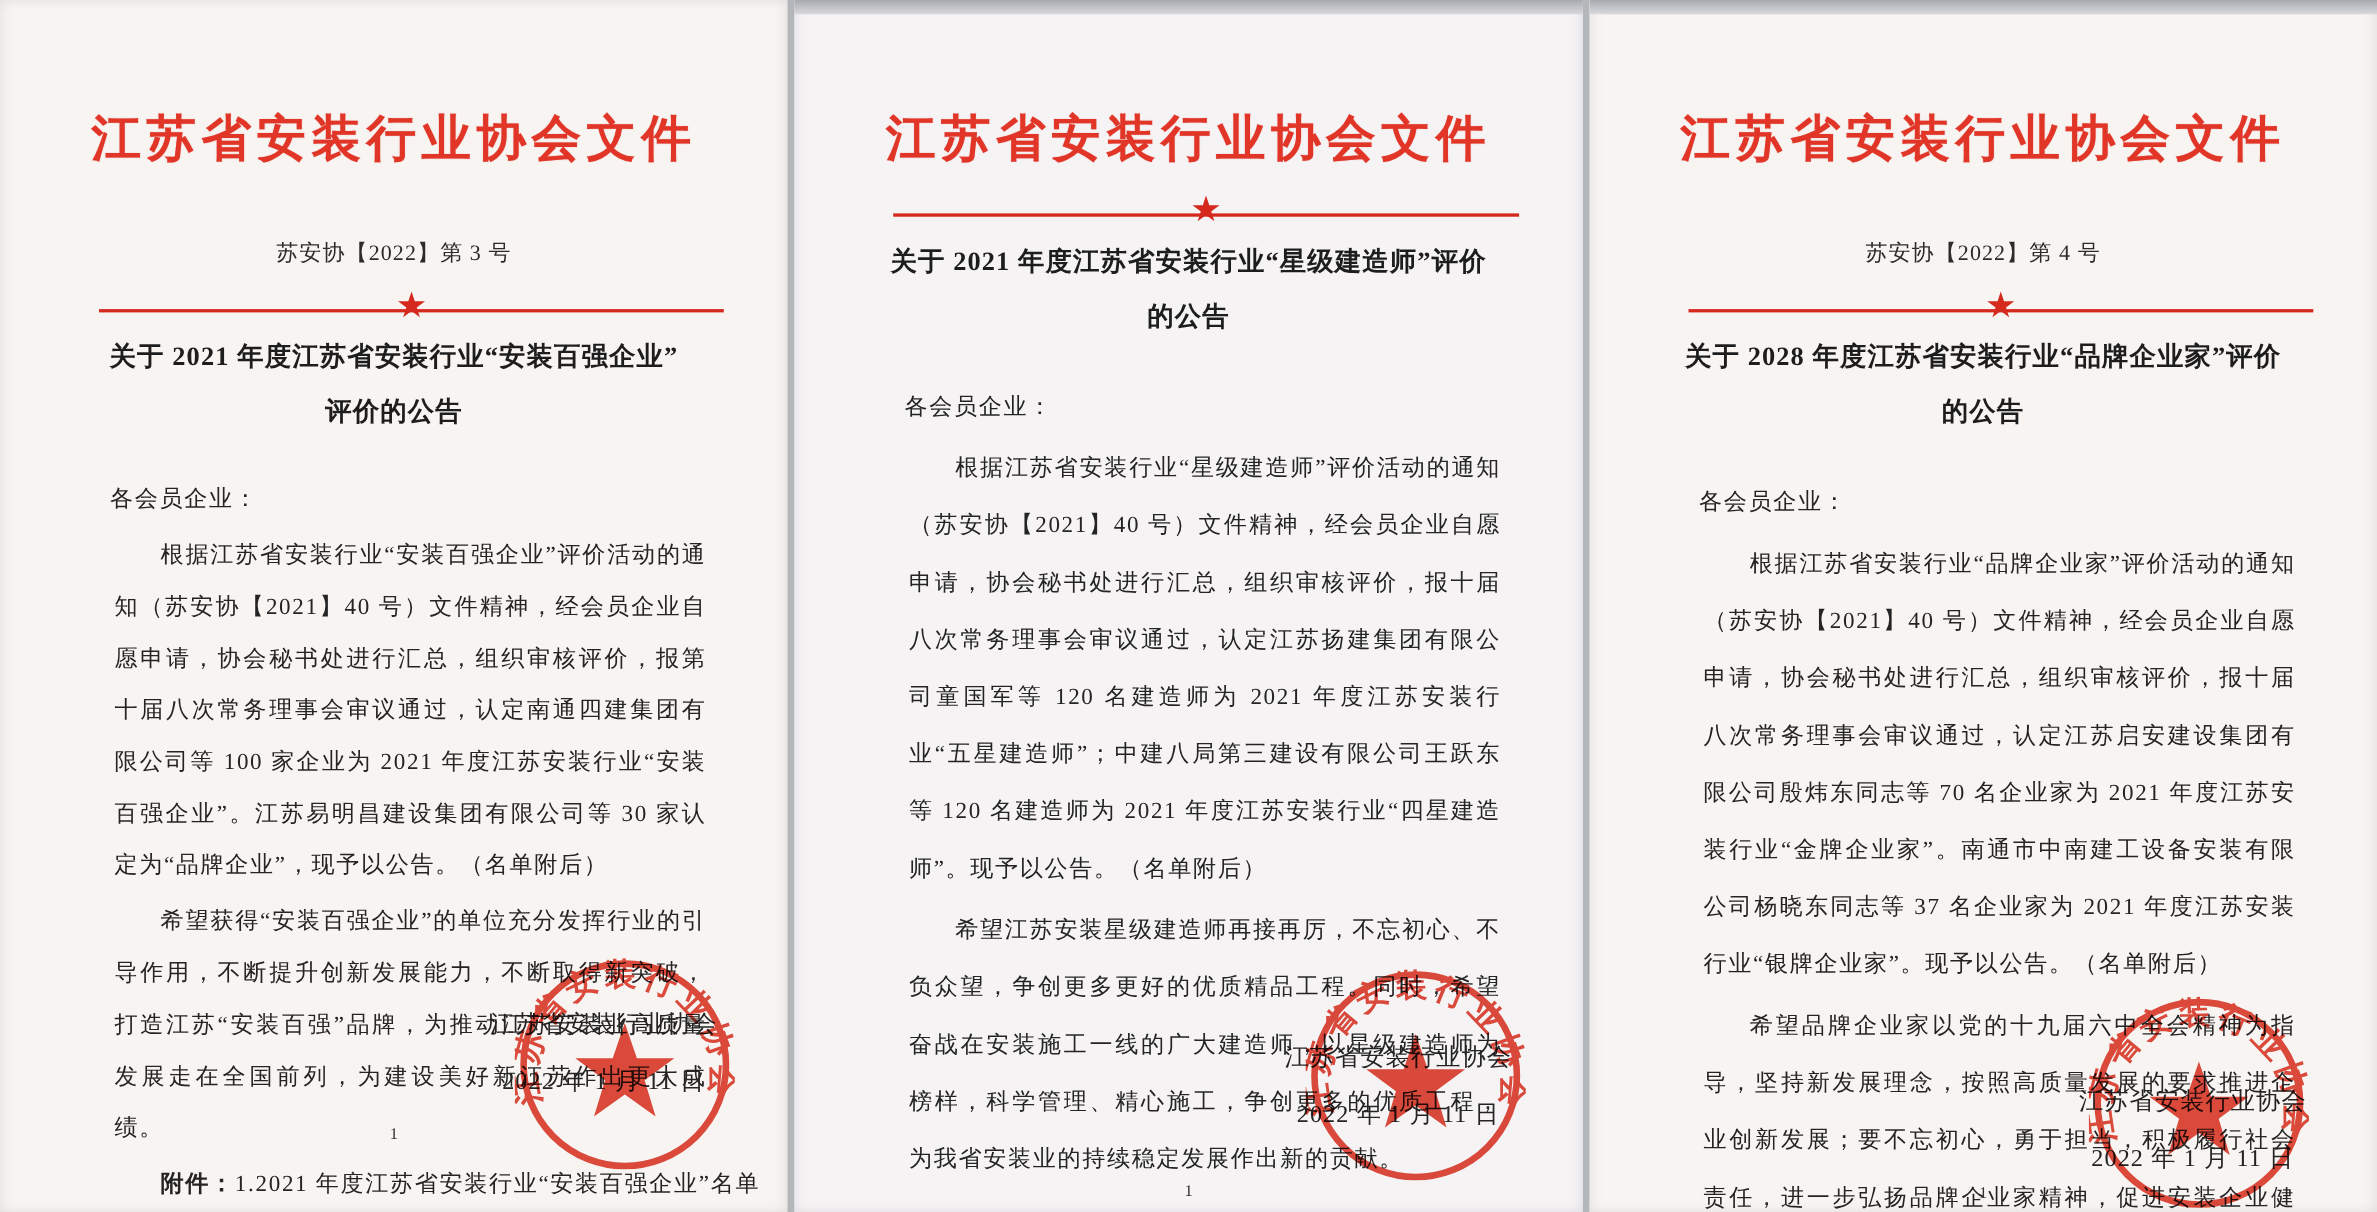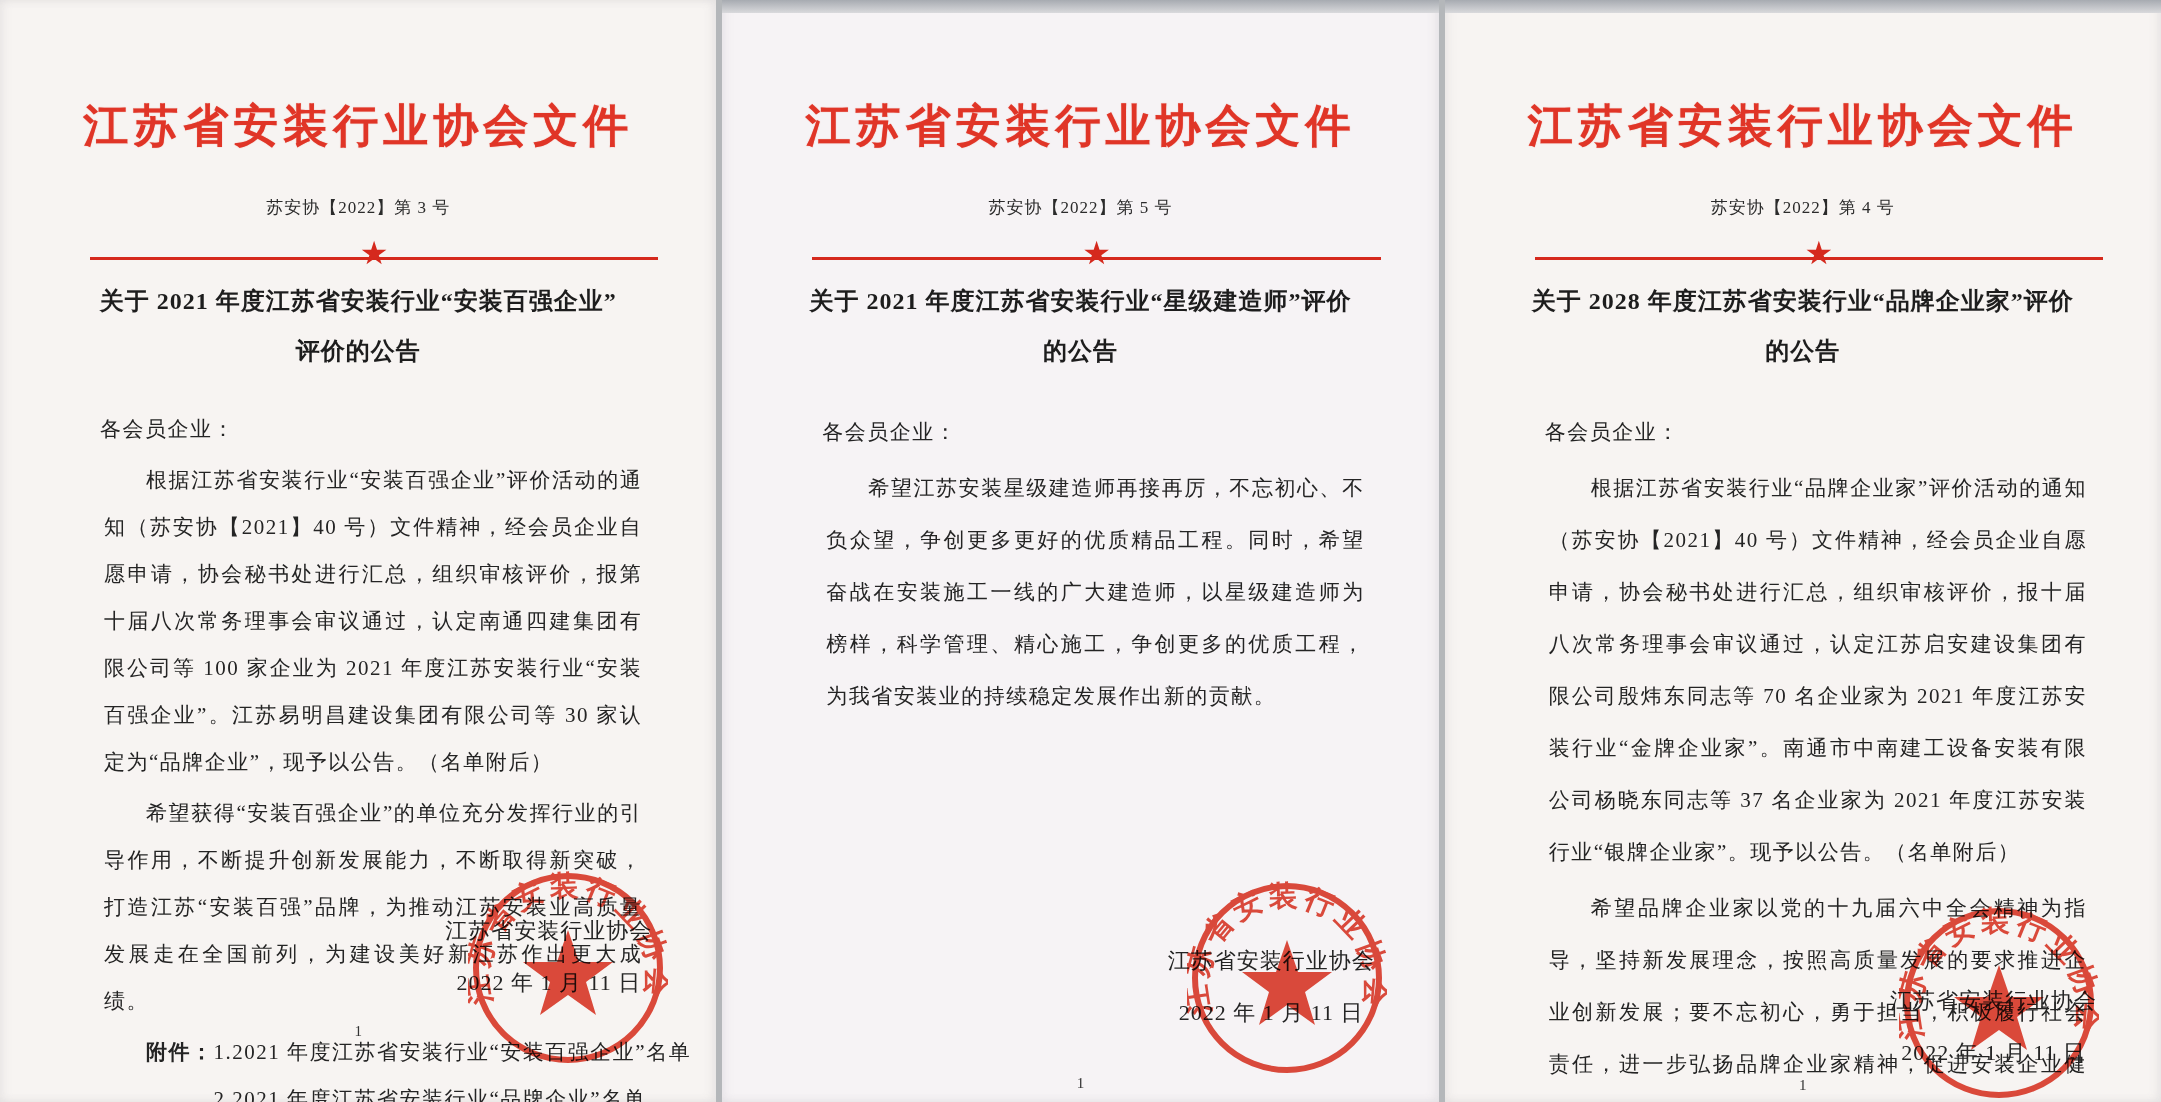--- a/index.html
+++ b/index.html
@@ -27,23 +27,23 @@
   .doc-header{
     margin-top:96px;
     text-align:center;
     font-size:45px;font-weight:700;
     letter-spacing:5px;
     color:#e03527;
     text-shadow:0 0 1px rgba(224,53,39,.55);
     white-space:nowrap;
   }
   .doc-number{
-    margin-top:40px;
+    margin-top:60px;
     text-align:center;
-    font-size:17px;letter-spacing:1px;color:#2b2b2b;
+    font-size:20px;letter-spacing:1px;color:#2b2b2b;
   }
   .rule{
     position:relative;height:3px;
     margin:38px 58px 0 90px;
     background:#d5291d;
   }
   .rule .star{
     position:absolute;left:50%;top:-20px;transform:translateX(-50%);
     font-size:32px;line-height:1;color:#d5291d;
     background:transparent;
@@ -131,30 +131,30 @@
       <text font-size="29" font-weight="700" fill="#dd3322" letter-spacing="2">
         <textPath href="#sealArc1" startOffset="4" textLength="300" lengthAdjust="spacing">江苏省安装行业协会</textPath>
       </text>
     </svg>
     <div class="page-number">1</div>
   </div>
 
   <div class="page tinted">
     <div class="scan-edge"></div>
     <div class="doc-header">江苏省安装行业协会文件</div>
-    <div class="doc-number">苏安协【2022】第 5 号</div>
     <div class="rule">
       <span class="star">★</span>
     </div>
     <div class="doc-title">
       <div>关于 2021 年度江苏省安装行业“星级建造师”评价</div>
       <div>的公告</div>
     </div>
     <div class="body-col">
       <p class="salutation">各会员企业：</p>
+      <p class="body-par">根据江苏省安装行业“星级建造师”评价活动的通知（苏安协【2021】40 号）文件精神，经会员企业自愿申请，协会秘书处进行汇总，组织审核评价，报十届八次常务理事会审议通过，认定江苏扬建集团有限公司童国军等 120 名建造师为 2021 年度江苏安装行业“五星建造师”；中建八局第三建设有限公司王跃东等 120 名建造师为 2021 年度江苏安装行业“四星建造师”。现予以公告。（名单附后）</p>
       <p class="body-par">希望江苏安装星级建造师再接再厉，不忘初心、不负众望，争创更多更好的优质精品工程。同时，希望奋战在安装施工一线的广大建造师，以星级建造师为榜样，科学管理、精心施工，争创更多的优质工程，为我省安装业的持续稳定发展作出新的贡献。</p>
 
     </div>
     <div class="signature-block">
       <div>江苏省安装行业协会</div>
       <div>2022 年 1 月 11 日</div>
     </div>
     <svg class="seal" viewBox="0 0 200 200">
       <circle cx="100" cy="100" r="92" fill="none" stroke="#dd3322" stroke-width="6"></circle>
       <polygon points="100,62 111,94 145,94 118,114 128,147 100,127 72,147 82,114 55,94 89,94" fill="#dd3322"></polygon>

